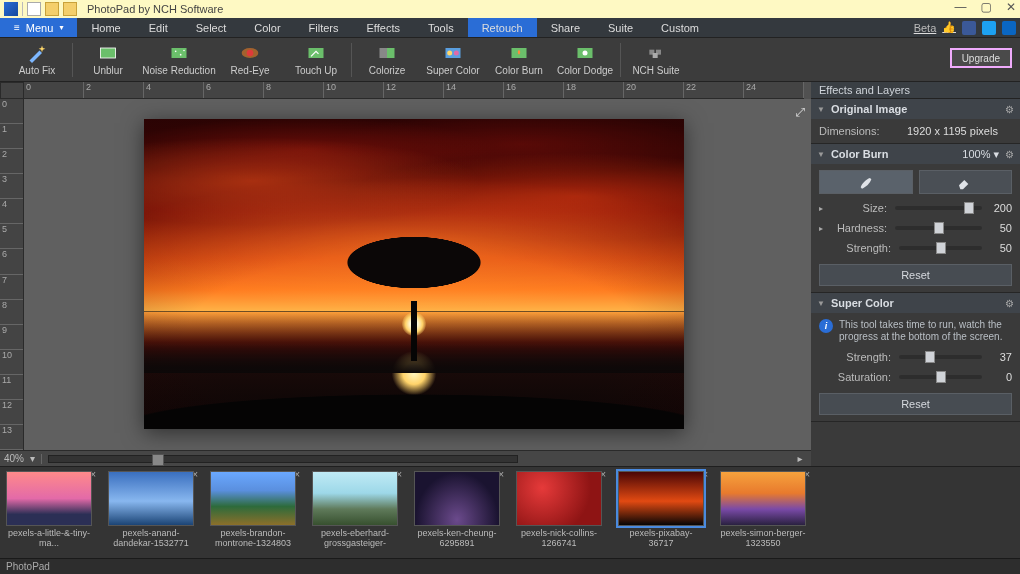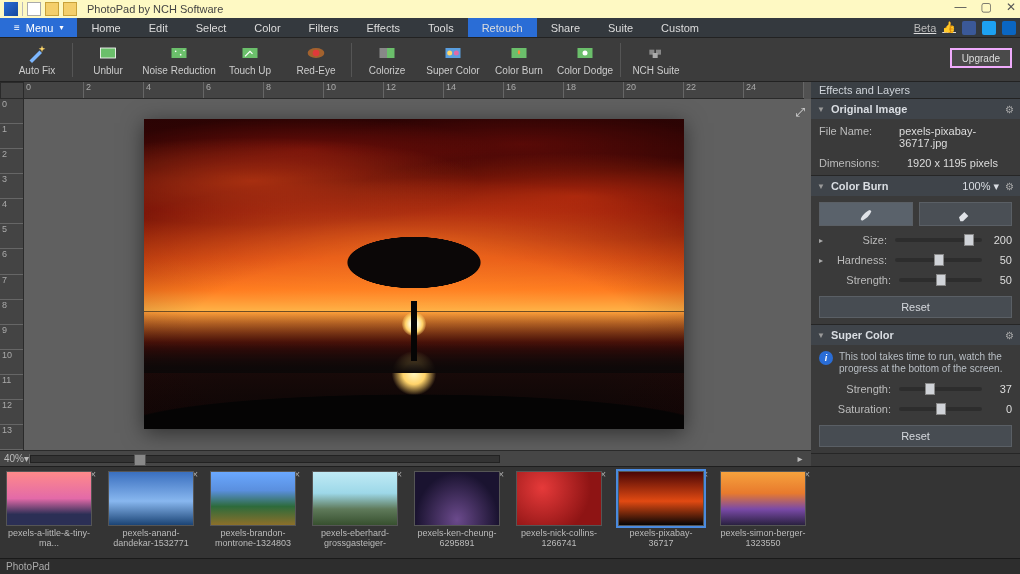--- a/index.html
+++ b/index.html
@@ -91,21 +91,21 @@
   }
   .hill{position:absolute;left:0;right:0;bottom:0;height:35%;
     background:radial-gradient(ellipse 120% 70% at 50% 100%, #050404 45%, transparent 46%);}
   .trunk{position:absolute;left:50%;bottom:22%;width:6px;height:60px;background:#060505;transform:translateX(-50%);}
   .canopy{position:absolute;left:50%;bottom:40%;width:220px;height:85px;transform:translateX(-50%);
     background:radial-gradient(ellipse 50% 50% at 50% 50%, #0b0707 60%, transparent 61%);
     border-radius:50%;}
   .sun{position:absolute;left:50%;bottom:30%;width:24px;height:24px;border-radius:50%;
     background:radial-gradient(circle,#fffbe0 20%,#ffd36a 50%, rgba(255,180,60,0) 75%);
     transform:translateX(-50%);filter:blur(.5px);}
-  .zoom-bar{height:16px;background:#464646;border-top:1px solid #2a2a2a;display:flex;align-items:center;font-size:10px;color:#bbb;padding:0 4px;}
+  .zoom-bar{height:16px;background:#464646;border-top:1px solid #2a2a2a;display:flex;align-items:center;font-size:10px;color:#bbb;padding:0 4px;gap:6px;}
   .zoom-bar .zsep{width:1px;height:10px;background:#666;}
   .zoom-bar .ztrack{flex:0 0 470px;height:8px;background:#333;border:1px solid #222;position:relative;}
   .zoom-bar .ztrack::after{content:"";position:absolute;left:22%;top:-2px;width:10px;height:10px;background:#888;border:1px solid #555;}
   .zoom-bar .r-scroll{margin-left:auto;width:14px;text-align:center;}
 
   
   .side{width:209px;background:#3a3a3a;display:flex;flex-direction:column;font-size:11px;}
   .side-title{height:17px;background:#3a3f44;border-bottom:1px solid #222;padding:0 8px;display:flex;align-items:center;color:#cfd4da;}
   .sect{border-bottom:1px solid #262626;}
   .sect-head{height:20px;background:#3f444a;display:flex;align-items:center;padding:0 6px;color:#d9dde2;font-weight:600;gap:6px;}
@@ -222,34 +222,34 @@
           <circle cx="8" cy="10" r="1" fill="#fff"></circle>
           <circle cx="14" cy="14" r="1" fill="#fff"></circle>
           <circle cx="18" cy="9" r="1" fill="#fff"></circle>
         </svg>
       </div>
     <span>Noise Reduction</span>
   </div>
   <div class="tool">
     <div class="tico">
         <svg viewBox="0 0 24 24">
+          <ellipse cx="12" cy="12" rx="10" ry="6" fill="#a3622e"></ellipse>
+          <circle cx="12" cy="12" r="4" fill="#e03a3a"></circle>
+        </svg>
+      </div>
+    <span>Red-Eye</span>
+  </div>
+  <div class="tool">
+    <div class="tico">
+        <svg viewBox="0 0 24 24">
           <rect x="3" y="6" width="18" height="12" fill="#6bbf6b"></rect>
           <path d="M6 16l6-6 3 3" stroke="#fff" fill="none" stroke-width="1.5"></path>
         </svg>
       </div>
     <span>Touch Up</span>
-  </div>
-  <div class="tool">
-    <div class="tico">
-        <svg viewBox="0 0 24 24">
-          <ellipse cx="12" cy="12" rx="10" ry="6" fill="#a3622e"></ellipse>
-          <circle cx="12" cy="12" r="4" fill="#e03a3a"></circle>
-        </svg>
-      </div>
-    <span>Red-Eye</span>
   </div>
   <div class="sep"></div>
   <div class="tool">
     <div class="tico">
         <svg viewBox="0 0 24 24">
           <rect x="3" y="6" width="9" height="12" fill="#888"></rect>
           <rect x="12" y="6" width="9" height="12" fill="#6bbf6b"></rect>
         </svg>
       </div>
     <span>Colorize</span>
@@ -361,24 +361,20 @@
     <div class="sect">
       <div class="sect-head">
         <span class="chev">▼</span>
         <span>Original Image</span>
         <span class="sp">
             <span class="gear">⚙</span>
           </span>
       </div>
       <div class="sect-body">
         <div class="kv">
-            <span class="k">File Name:</span>
-            <span class="v">pexels-pixabay-36717.jpg</span>
-          </div>
-        <div class="kv">
             <span class="k">Dimensions:</span>
             <span class="v">1920 x 1195 pixels</span>
           </div>
       </div>
     </div>
 
     <div class="sect">
       <div class="sect-head">
         <span class="chev">▼</span>
         <span>Color Burn</span>

